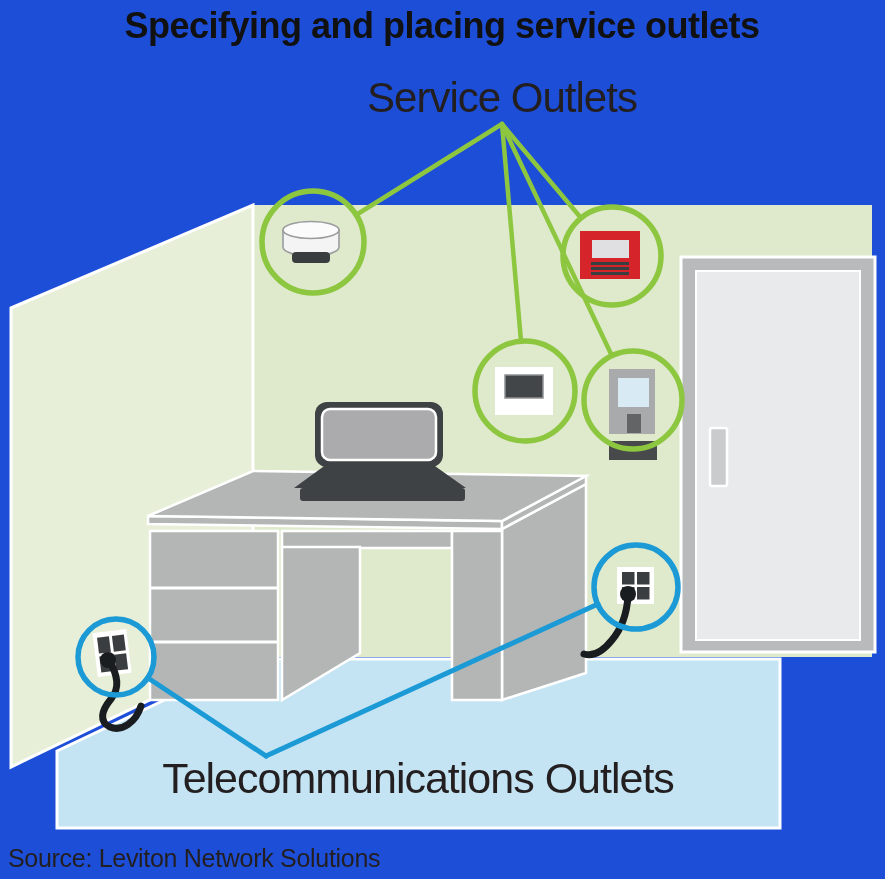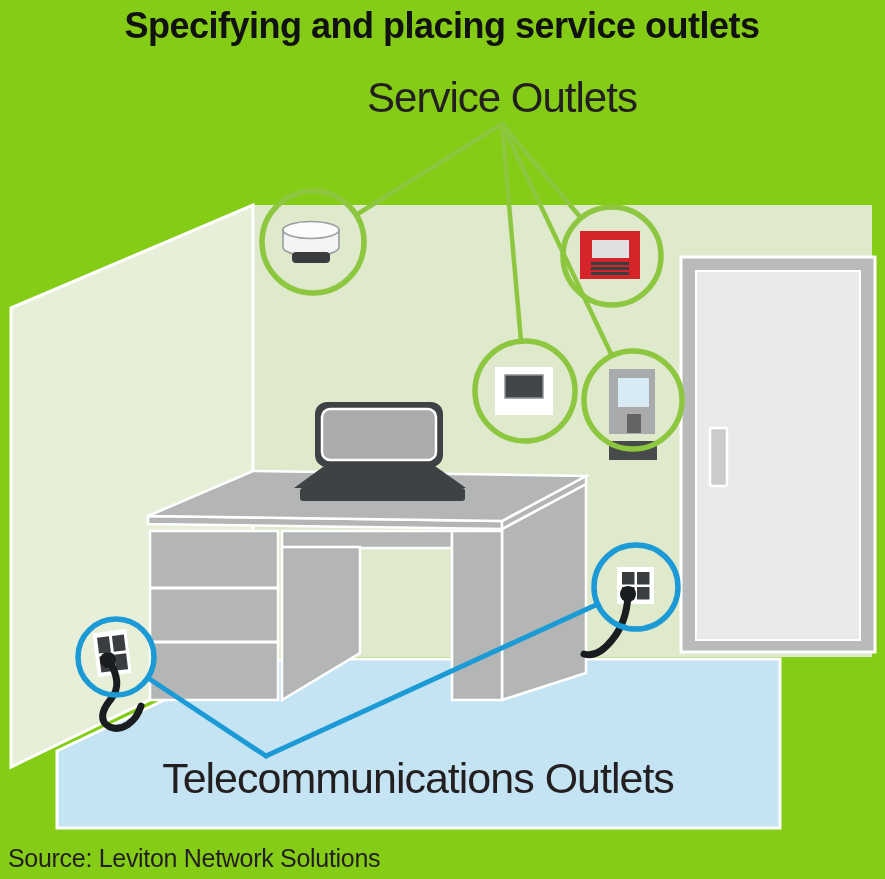--- a/index.html
+++ b/index.html
@@ -12,21 +12,21 @@
     --dark:#3f4245;
     --alarm-red:#d6242b;
     --door:#e9eaeb;
     --door-frame:#b9babc;
     --ink:#231f20;
   }
   html,body{margin:0;padding:0;background:#fff;}
   .canvas{
     position:relative;
     width:885px;height:879px;
-    background:#84cc16;
+    background:#1d4ed8;
     font-family:"Liberation Sans", sans-serif;
     overflow:hidden;
   }
   svg{display:block}
   .t-title{font-size:36px;font-weight:bold;letter-spacing:-0.5px;fill:#111;}
   .t-service{font-size:42px;letter-spacing:-1px;fill:var(--ink);}
   .t-telecom{font-size:43px;letter-spacing:-1px;fill:var(--ink);}
   .t-source{font-size:25px;letter-spacing:-0.3px;fill:var(--ink);}
 </style>
 </head>

